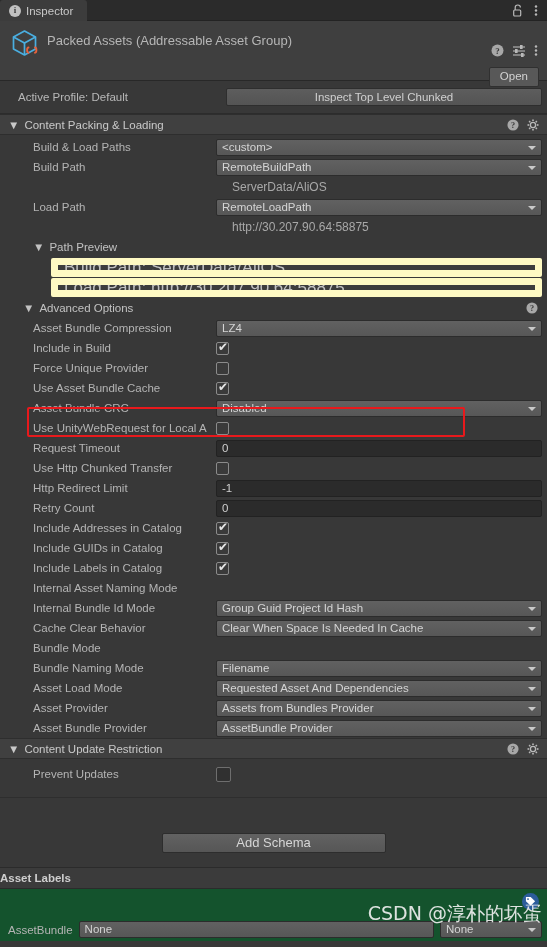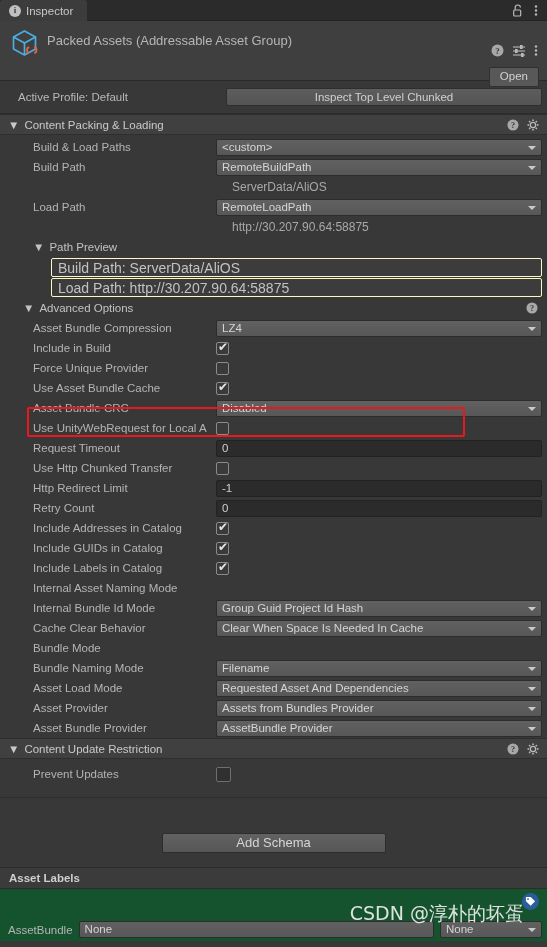--- a/index.html
+++ b/index.html
@@ -121,23 +121,23 @@
     content: "✔"; position: absolute; left: 1px; top: -3px;
     font-size: 12px; color: #e6e6e6; line-height: 15px;
   }
   .checkbox.big { width: 15px; height: 15px; border-color: #6e6e6e; background: #303030; }
 
   .hint { height: 20px; display: flex; align-items: center; }
   .hint .txt { padding-left: 232px; color: #a8a8a8; font-size: 12px; }
 
   .preview-box {
     height: 19px; margin: 1px 5px 1px 51px;
-    background: #3c3c3c; border: 1px solid #fef9c3; border-radius: 2px;
+    background: #3c3c3c; border: 7px solid #fef9c3; border-radius: 2px;
     display: flex; align-items: center; padding-left: 6px;
-    color: #c2c2c2; font-size: 14px; white-space: nowrap; overflow: hidden;
+    color: #c2c2c2; font-size: 17px; white-space: nowrap; overflow: hidden;
   }
 
   .body-pad { padding-top: 2px; }
 
   
   .redbox {
     position: absolute; left: 27px; top: 407px;
     width: 438px; height: 30px;
     border: 2px solid #e8191c; border-radius: 2px;
     pointer-events: none; z-index: 30;
@@ -149,39 +149,39 @@
   .btn-addschema {
     width: 224px; height: 20px;
     background: linear-gradient(#626262, #565656);
     border: 1px solid #2d2d2d; border-radius: 2px;
     color: #d6d6d6; font-size: 13px; line-height: 18px; text-align: center;
   }
 
   .asset-labels-header {
     height: 22px; background: #3b3b3b;
     border-top: 1px solid #2b2b2b; border-bottom: 1px solid #2b2b2b;
-    display: flex; align-items: center; padding-left: 9px;
+    display: flex; align-items: center; 
     color: #cfcfcf; font-weight: bold; font-size: 11.5px;
   }
   .labels-body { height: 52px; position: relative; background: #14532d; }
   .tag-badge {
     position: absolute; right: 8px; top: 4px;
     width: 17px; height: 17px; border-radius: 50%;
     background: #2c5d9b; display: flex; align-items: center; justify-content: center;
   }
   .assetbundle-row {
     position: absolute; left: 0; bottom: 3px; width: 100%;
     display: flex; align-items: center; padding: 0 5px 0 8px; gap: 6px;
   }
   .assetbundle-row .ab-label { color: #b4b4b4; font-size: 11.5px; flex: 0 0 auto; }
   .ab-dd1 { flex: 1 1 auto; }
   .ab-dd2 { flex: 0 0 102px; }
 
   .watermark {
-    position: absolute; right: 23px; bottom: 20px;
+    position: absolute; right: 5px; bottom: 20px;
     color: #efefef; font-size: 19px; z-index: 40;
     font-family: "DejaVu Sans", sans-serif; white-space: nowrap;
     opacity: .92; pointer-events: none;
   }
 
   .icon-btn { display: inline-flex; align-items: center; justify-content: center; }
 </style>
 </head>
 <body>
 

